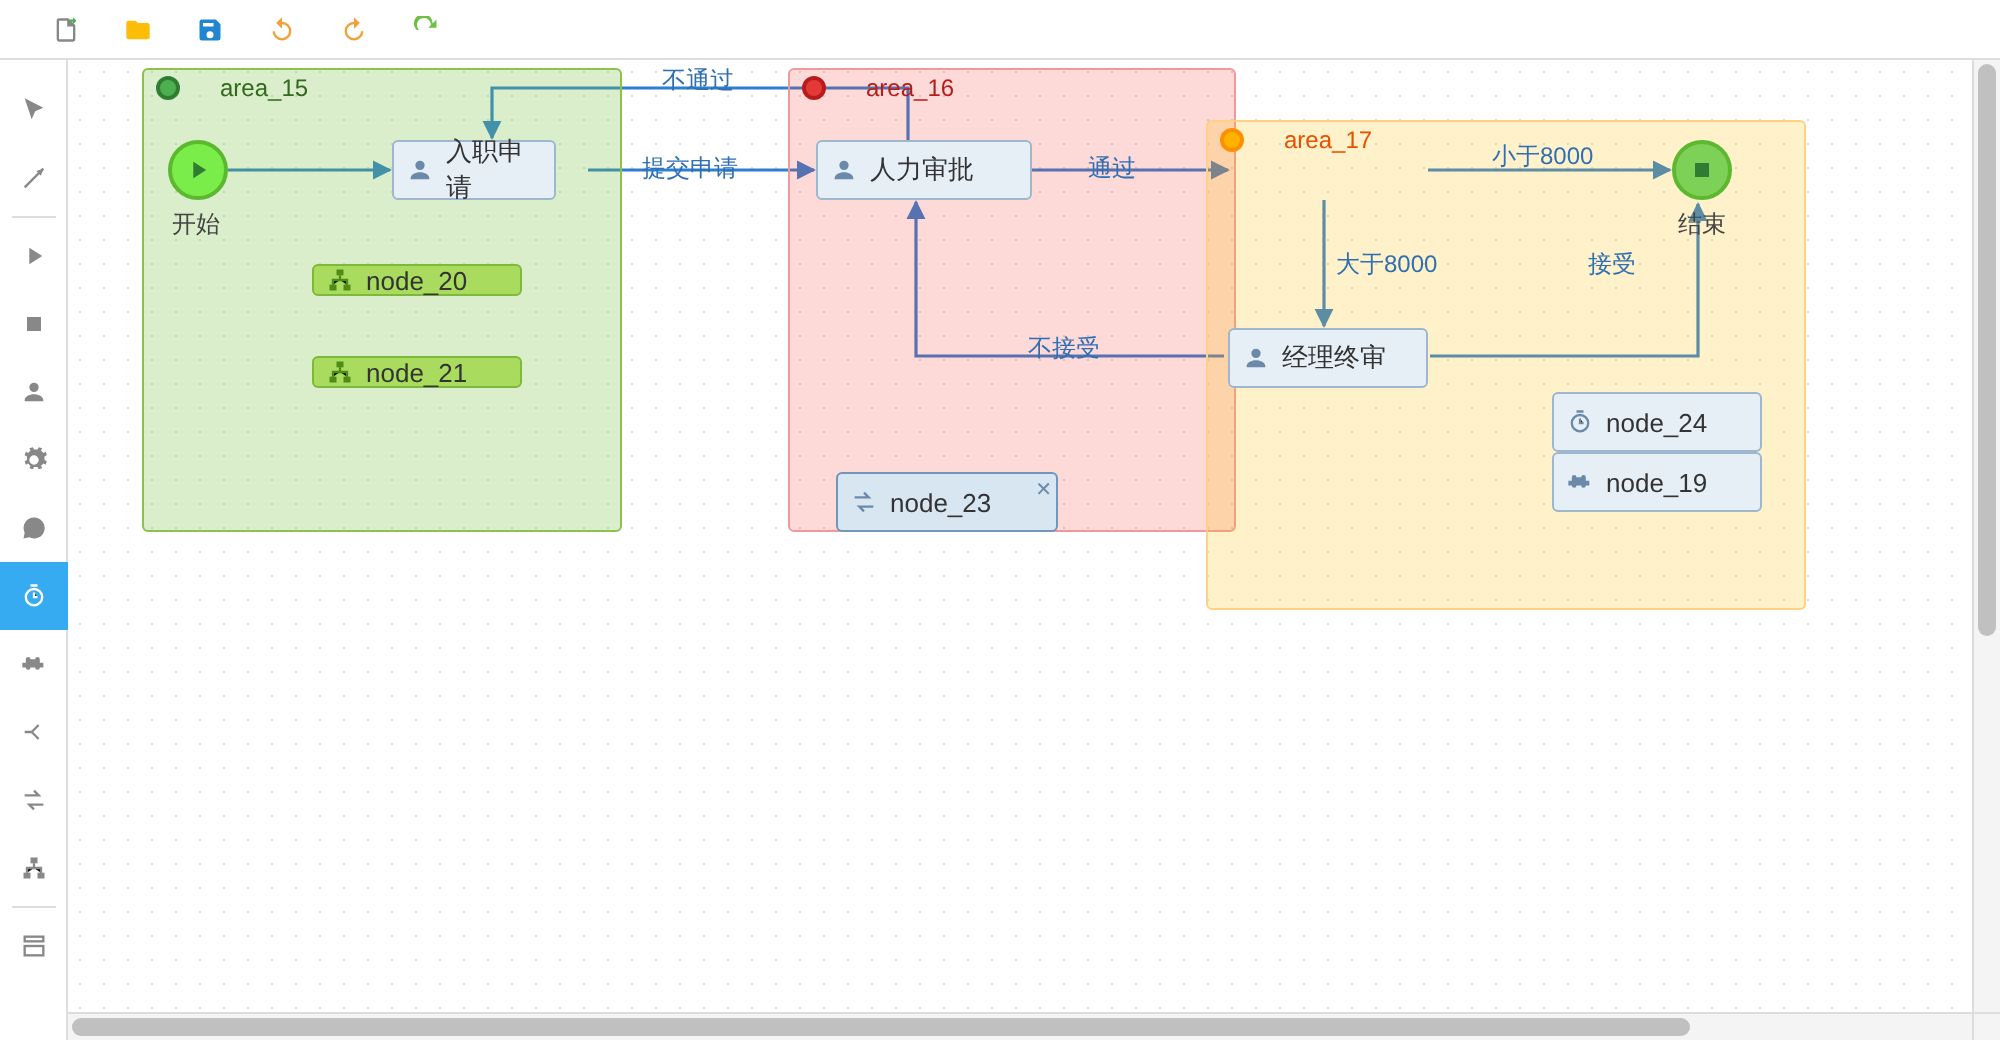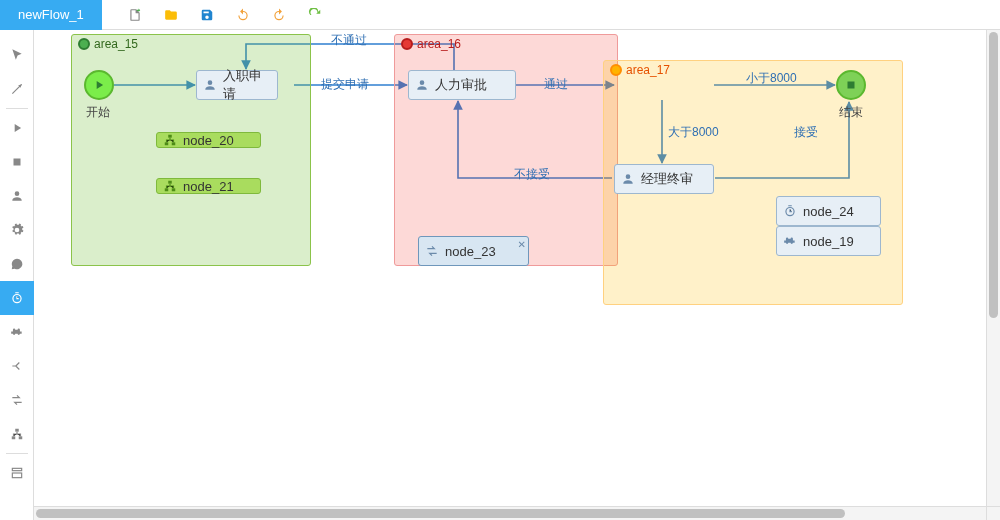--- a/index.html
+++ b/index.html
@@ -21,21 +21,21 @@
 .vscrollbar{position:absolute;right:0;top:30px;bottom:14px;width:14px;background:#f4f4f4;border-left:1px solid #ddd}
 .vthumb{position:absolute;top:2px;right:2px;left:2px;height:60%;background:#c0c0c0;border-radius:6px}
 .hscrollbar{position:absolute;left:34px;right:14px;bottom:0;height:14px;background:#f4f4f4;border-top:1px solid #ddd}
 .hthumb{position:absolute;left:2px;top:2px;bottom:2px;width:85%;background:#c0c0c0;border-radius:6px}
 .scorner{position:absolute;right:0;bottom:0;width:14px;height:14px;background:#f4f4f4;border-left:1px solid #ddd;border-top:1px solid #ddd}
 
 .area{position:absolute;border-radius:3px}
 .area-green{background:rgba(122,193,67,0.28);border:1px solid #8bc34a}
 .area-red{background:rgba(244,67,54,0.20);border:1px solid #ef9a9a}
 .area-yellow{background:rgba(255,193,7,0.22);border:1px solid #ffd180}
-.area-hdr{position:absolute;top:2px;left:6px;font-size:12px;display:flex;align-items:center;gap:4px}
+.area-hdr{position:absolute;top:2px;left:6px;font-size:12px;display:flex;align-items:center;gap:20px}
 .ahdr-dot{width:12px;height:12px;border-radius:50%;display:inline-block}
 .dot-green{background:#4caf50;border:2px solid #2e7d32}
 .dot-red{background:#e53935;border:2px solid #b71c1c}
 .dot-yellow{background:#ffb300;border:2px solid #ff8f00}
 .ahdr-txt{color:#444}
 .ahdr-green{color:#33691e}
 .ahdr-red{color:#b71c1c}
 .ahdr-yellow{color:#e65100}
 
 .circ{position:absolute;width:30px;height:30px;border-radius:50%;display:flex;align-items:center;justify-content:center}
@@ -52,23 +52,20 @@
 
 svg.edges{position:absolute;left:0;top:0;width:100%;height:100%;pointer-events:none}
 .elabel{position:absolute;font-size:12px;color:#2f6fb3;background:transparent;white-space:nowrap}
 
 .ic{width:14px;height:14px}
 </style>
 </head>
 <body>
 
 <div class="topbar">
-  <div class="tab">
-      <span>newFlow_1</span>
-    </div>
   <div class="tools">
     <span class="ticon">
         <svg class="ic" viewBox="0 0 24 24">
           <path fill="#888" d="M14 2H6a2 2 0 00-2 2v16a2 2 0 002 2h12a2 2 0 002-2V8l-6-6zM6 20V4h7v5h5v11H6z"></path>
           <path fill="#4caf50" d="M18 1l3 3-3 3V5h-3V3h3z"></path>
         </svg>
       </span>
     <span class="ticon">
         <svg class="ic" viewBox="0 0 24 24">
           <path fill="#fbbd08" d="M10 4H4a2 2 0 00-2 2v12a2 2 0 002 2h16a2 2 0 002-2V8a2 2 0 00-2-2h-8l-2-2z"></path>

